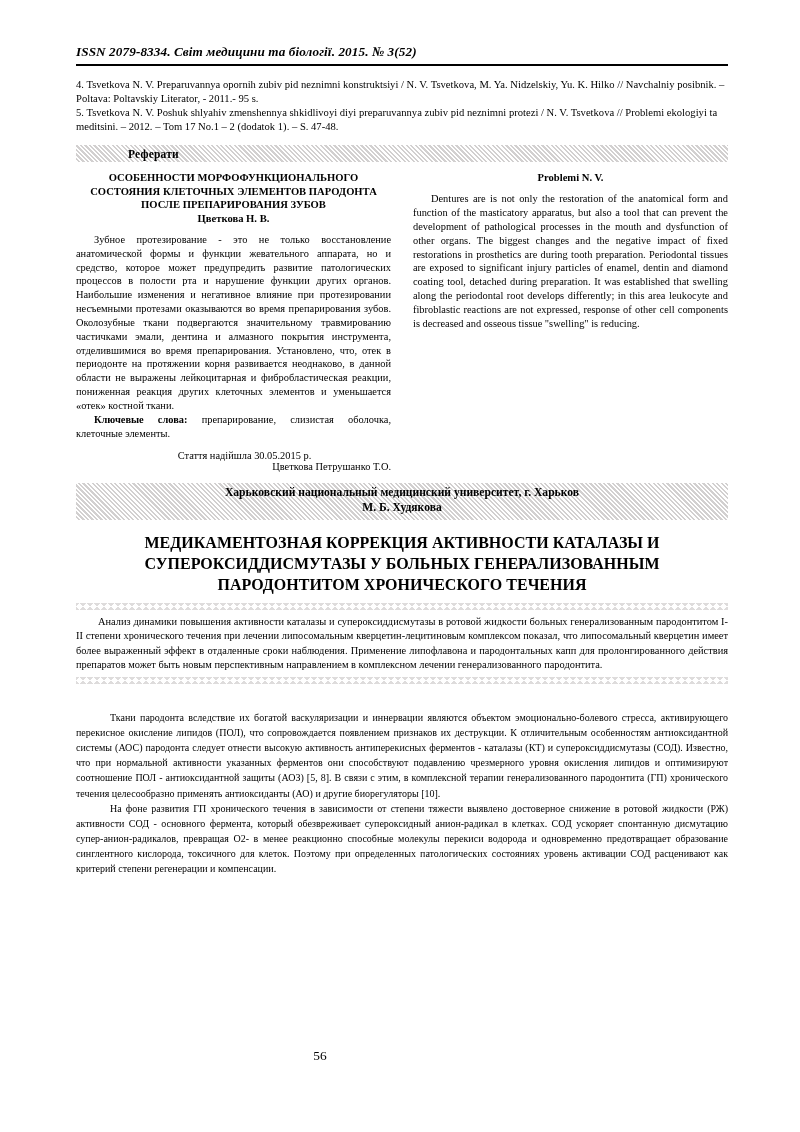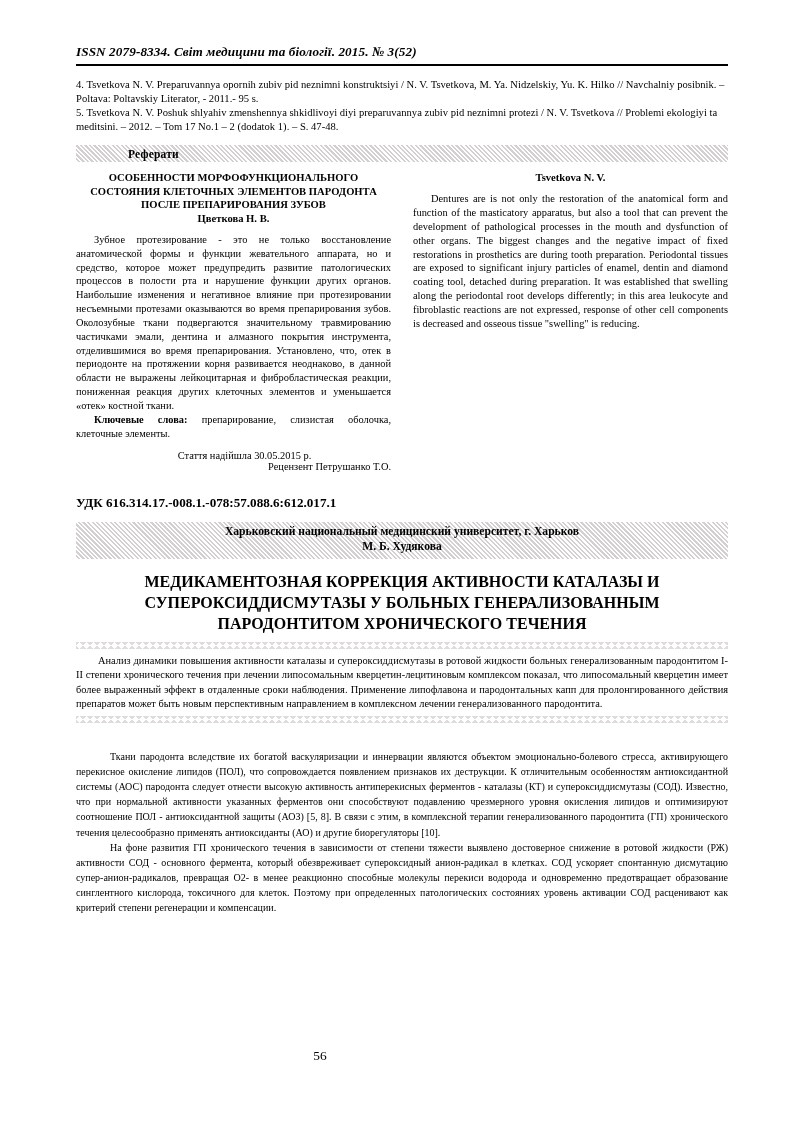--- a/index.html
+++ b/index.html
@@ -223,34 +223,33 @@
       <div class="abs-col">
         <div class="abs-title">ОСОБЕННОСТИ МОРФОФУНКЦИОНАЛЬНОГО СОСТОЯНИЯ КЛЕТОЧНЫХ ЭЛЕМЕНТОВ ПАРОДОНТА ПОСЛЕ ПРЕПАРИРОВАНИЯ ЗУБОВ</div>
         <div class="abs-author">Цветкова Н. В.</div>
         <div class="abs-body">
           <p>Зубное протезирование - это не только восстановление анатомической формы и функции жевательного аппарата, но и средство, которое может предупредить развитие патологических процессов в полости рта и нарушение функции других органов. Наибольшие изменения и негативное влияние при протезировании несъемными протезами оказываются во время препарирования зубов. Околозубные ткани подвергаются значительному травмированию частичками эмали, дентина и алмазного покрытия инструмента, отделившимися во время препарирования. Установлено, что, отек в периодонте на протяжении корня развивается неоднаково, в данной области не выражены лейкоцитарная и фибробластическая реакции, пониженная реакция других клеточных элементов и уменьшается «отек» костной ткани.</p>
           <p><span class="kw">Ключевые слова:</span><span> препарирование, слизистая оболочка, клеточные элементы.</span></p>
         </div>
       </div>
 
       <div class="abs-col">
-        <div class="abs-author">Tsvetkova N. V.</div>
+        <div class="abs-author">Problemi N. V.</div>
         <div class="abs-body">
           <p>Dentures are is  not only the restoration of the anatomical form and function of the masticatory apparatus, but also a tool that can prevent the development of pathological processes in the mouth and dysfunction of other organs. The biggest changes and the negative impact of fixed restorations in prosthetics are during tooth preparation. Periodontal tissues are exposed to significant injury particles of enamel, dentin and diamond coating tool, detached during preparation. It was established  that swelling along the  periodontal root develops differently; in this area leukocyte and fibroblastic reactions are not expressed, response of other cell components is decreased and osseous tissue "swelling" is reducing.</p>
         </div>
       </div>
 
     </div>
 
     <div class="abs-footer">
       <div class="left">Стаття надійшла 30.05.2015 р.</div>
-      <div class="right">Рецензент Петрушанко Т.О.</div>
-    </div>
-
-    <div class="udk">УДК 616.314.17.-008.1.-078:57.088.6:612.017.1</div>
+      <div class="right">Цветкова Петрушанко Т.О.</div>
+    </div>
+
 
     <div class="banner-tall">
       <div>Харьковский национальный медицинский университет, г. Харьков</div>
       <div>М. Б. Худякова</div>
     </div>
 
     <div class="art-title">МЕДИКАМЕНТОЗНАЯ КОРРЕКЦИЯ АКТИВНОСТИ КАТАЛАЗЫ И СУПЕРОКСИДДИСМУТАЗЫ У БОЛЬНЫХ ГЕНЕРАЛИЗОВАННЫМ ПАРОДОНТИТОМ ХРОНИЧЕСКОГО ТЕЧЕНИЯ</div>
 
     <div class="zigzag"></div>
 

